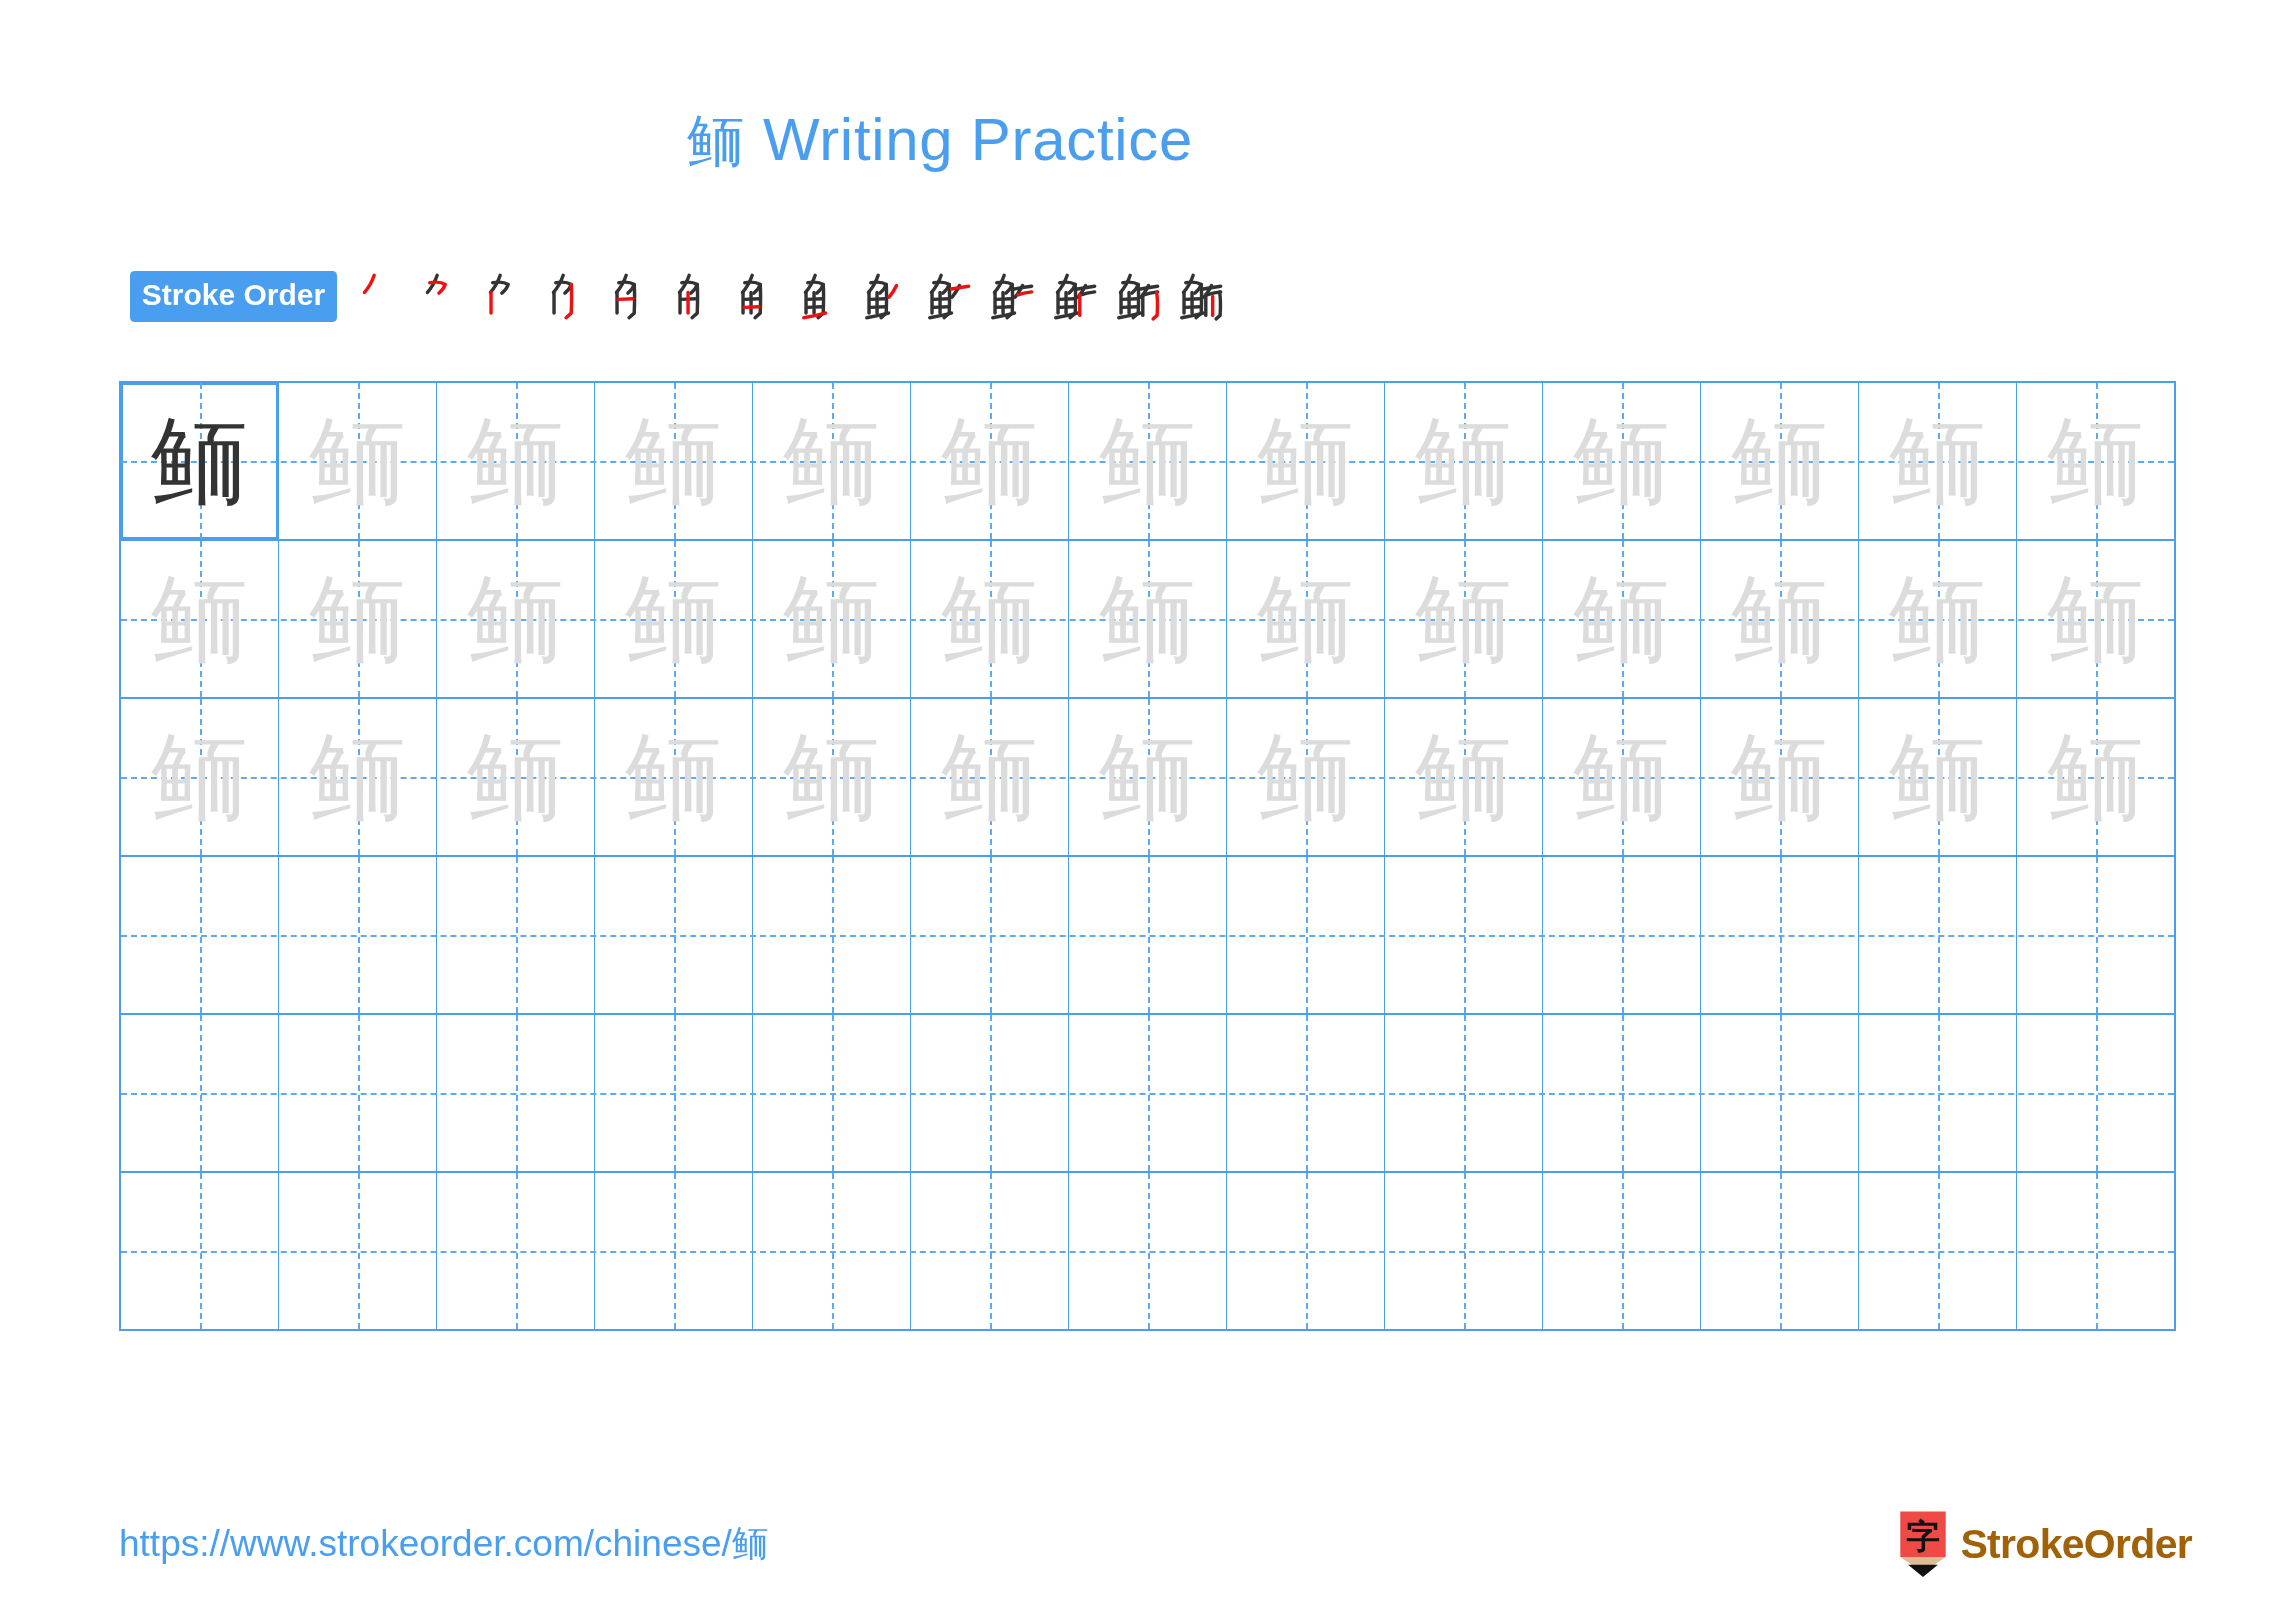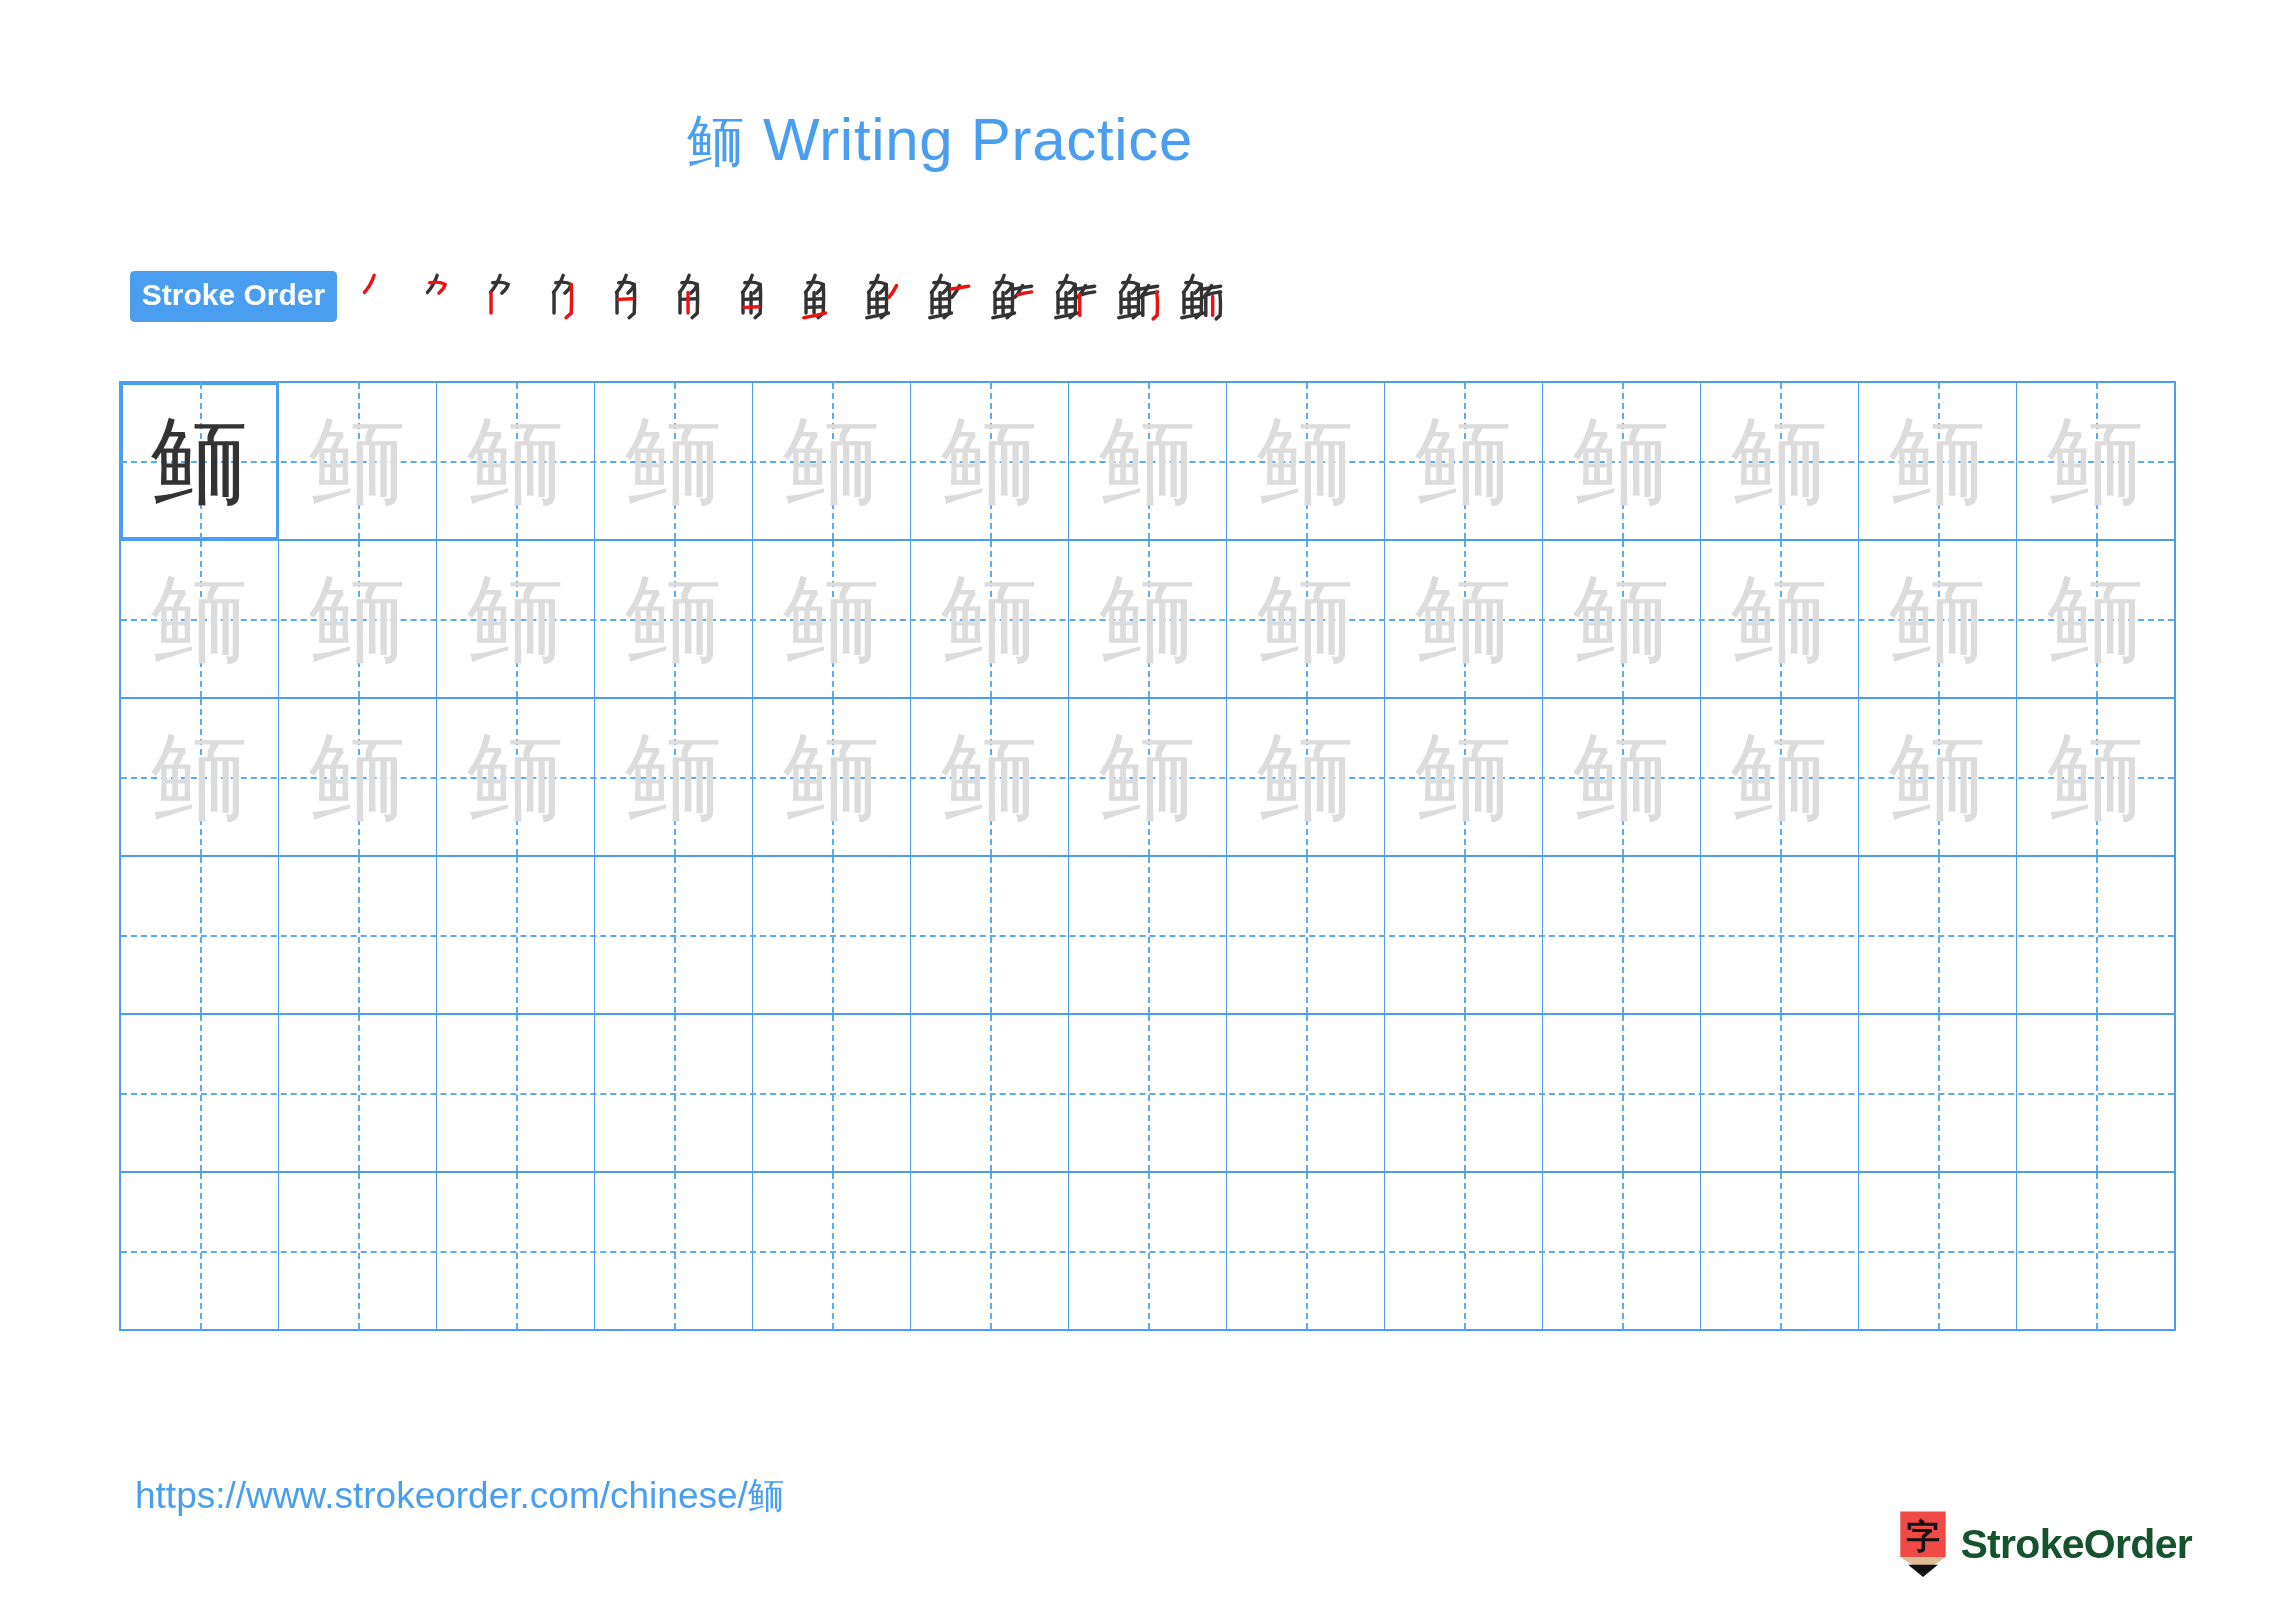--- a/index.html
+++ b/index.html
@@ -140,46 +140,45 @@
 
   
   .grid-row:first-child .cell:first-child {
     box-shadow: inset 0 0 0 2px #4a9ef0;
   }
 
   
   .footer-url {
     position: absolute;
     left: 119px;
-    top: 1471px;
+    top: 1519px;
     color: #4a9ef0;
     font-size: 37px;
     white-space: nowrap;
     text-decoration: none;
-    margin-left: 16px;
   }
 
   .brand {
     position: absolute;
     right: 103px;
     top: 1510px;
     display: flex;
     align-items: center;
     gap: 13px;
   }
   .brand-mark {
     position: relative;
     width: 48px;
     height: 68px;
     flex: 0 0 auto;
   }
   .brand-name {
     font-size: 41px;
     font-weight: bold;
-    color: #14532d;
+    color: #a16207;
     letter-spacing: -0.7px;
     white-space: nowrap;
   }
 </style>
 </head>
 <body>
 
 <div class="page">
 
   <div class="title">

